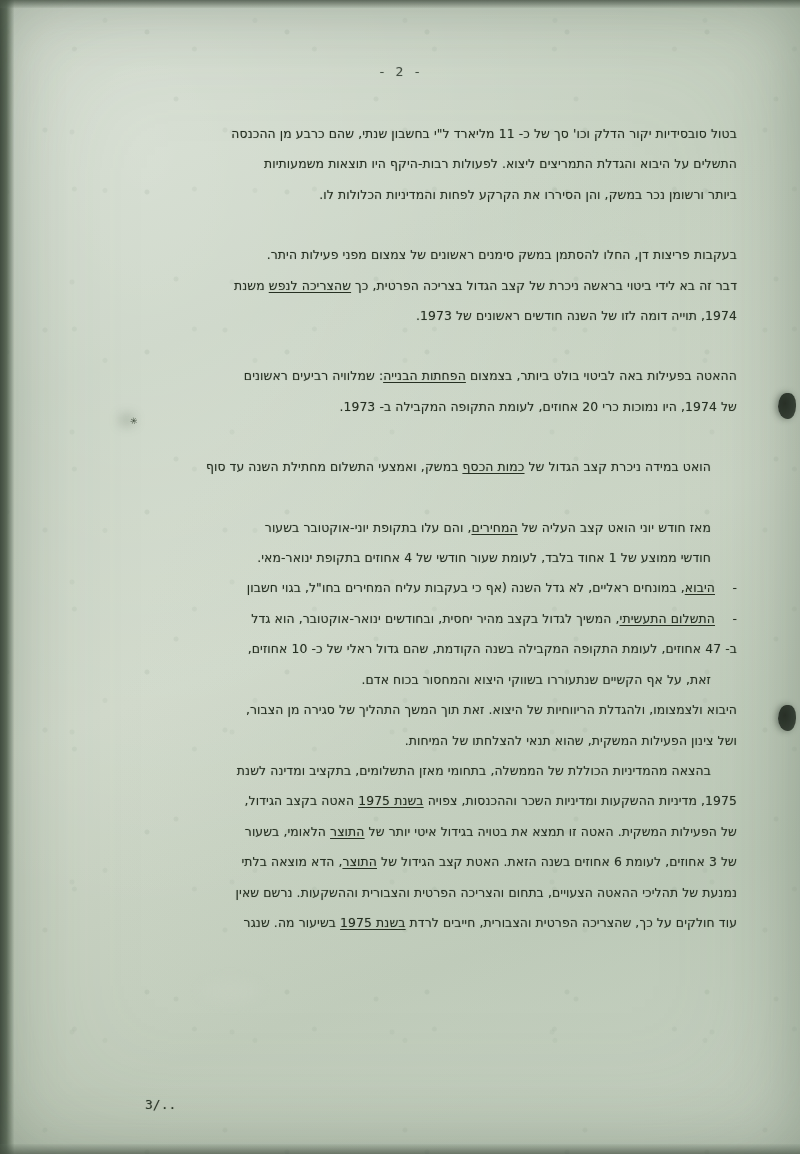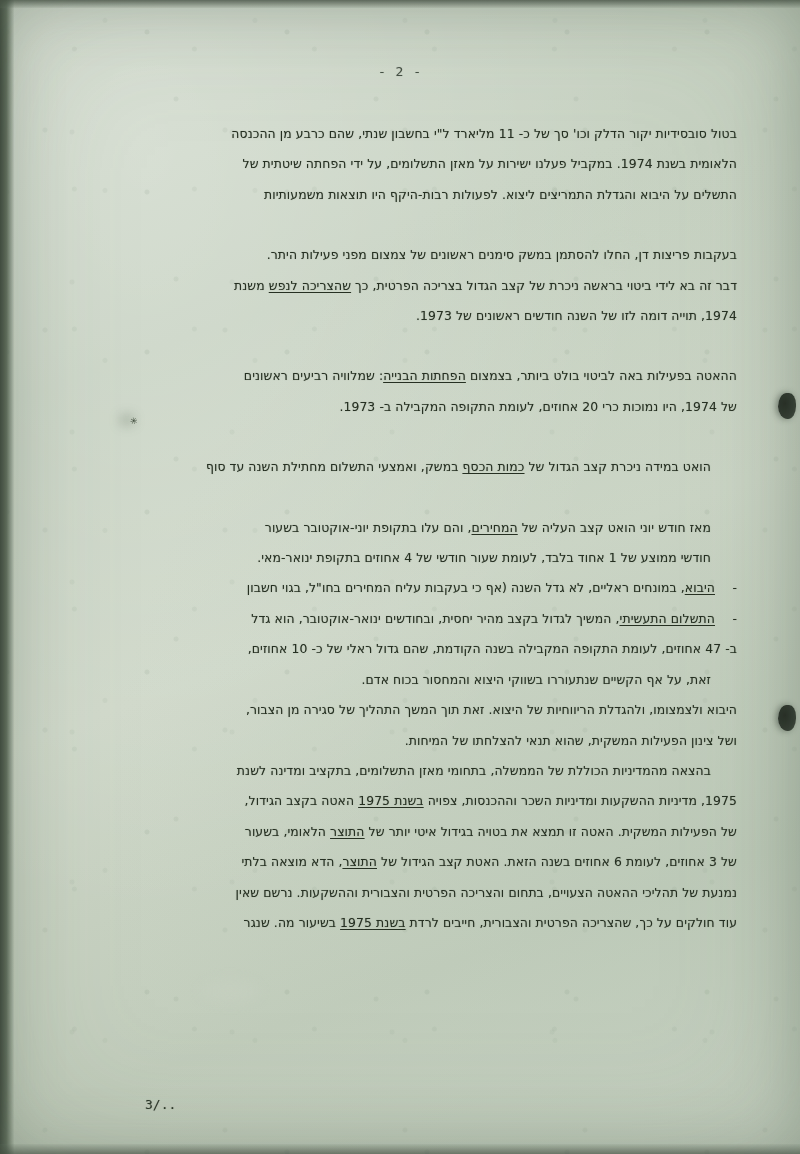--- a/index.html
+++ b/index.html
@@ -157,22 +157,22 @@
   <div class="grain"></div>
 
   <div class="smudge s2"></div>
   <div class="smudge s3"></div>
 
   <div class="page-number ink">- 2 -</div>
 
   <div class="body-text ink">
 
     <p><span>בטול סובסידיות יקור הדלק וכו' סך של כ- 11 מליארד ל"י בחשבון שנתי, שהם כרבע מן ההכנסה</span></p>
-    <p><span>הלאומית בשנת 1974. במקביל פעלנו ישירות על מאזן התשלומים, על ידי הפחתה שיטתית של</span></p>
     <p><span>התשלים על היבוא והגדלת התמריצים ליצוא. לפעולות רבות-היקף היו תוצאות משמעותיות</span></p>
+    <p><span>ביותר ורשומן נכר במשק, והן הסיררו את הקרקע לפחות והמדיניות הכלולות לו.</span></p>
 
     <p style="height:30px"></p>
 
     <p><span>בעקבות פריצות דן, החלו להסתמן במשק סימנים ראשונים של צמצום מפני פעילות היתר.</span></p>
     <p><span>דבר זה בא לידי ביטוי בראשה ניכרת של קצב הגדול בצריכה הפרטית, כך <u>שהצריכה לנפש</u> משנת</span></p>
     <p><span>1974, תוייה דומה לזו של השנה חודשים ראשונים של 1973.</span></p>
 
     <p style="height:30px"></p>
 
     <p><span>ההאטה בפעילות באה לביטוי בולט ביותר, בצמצום <u>הפחתות הבנייה</u>: שמלוויה רביעים ראשונים</span></p>

